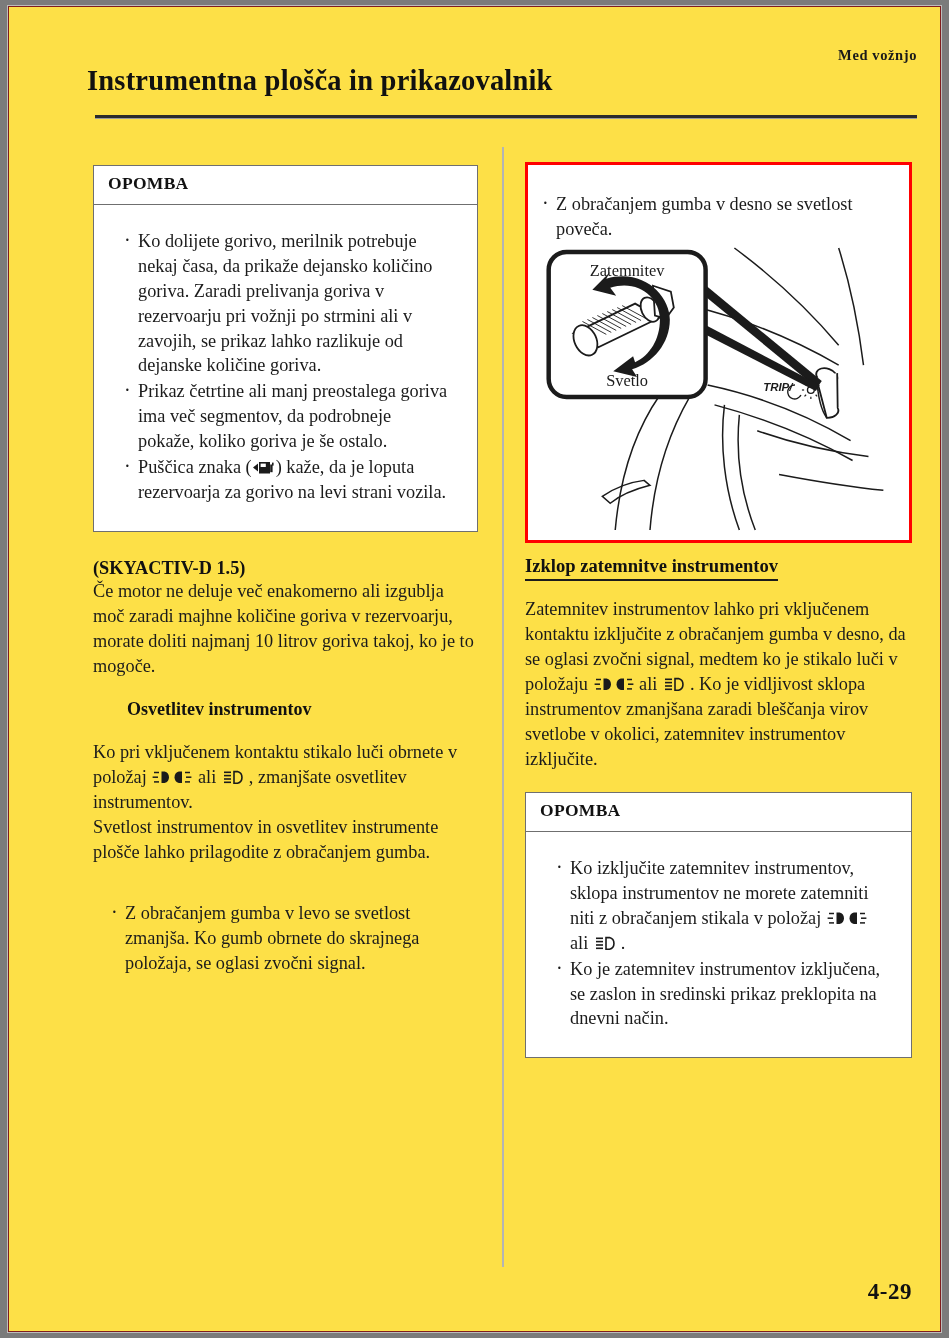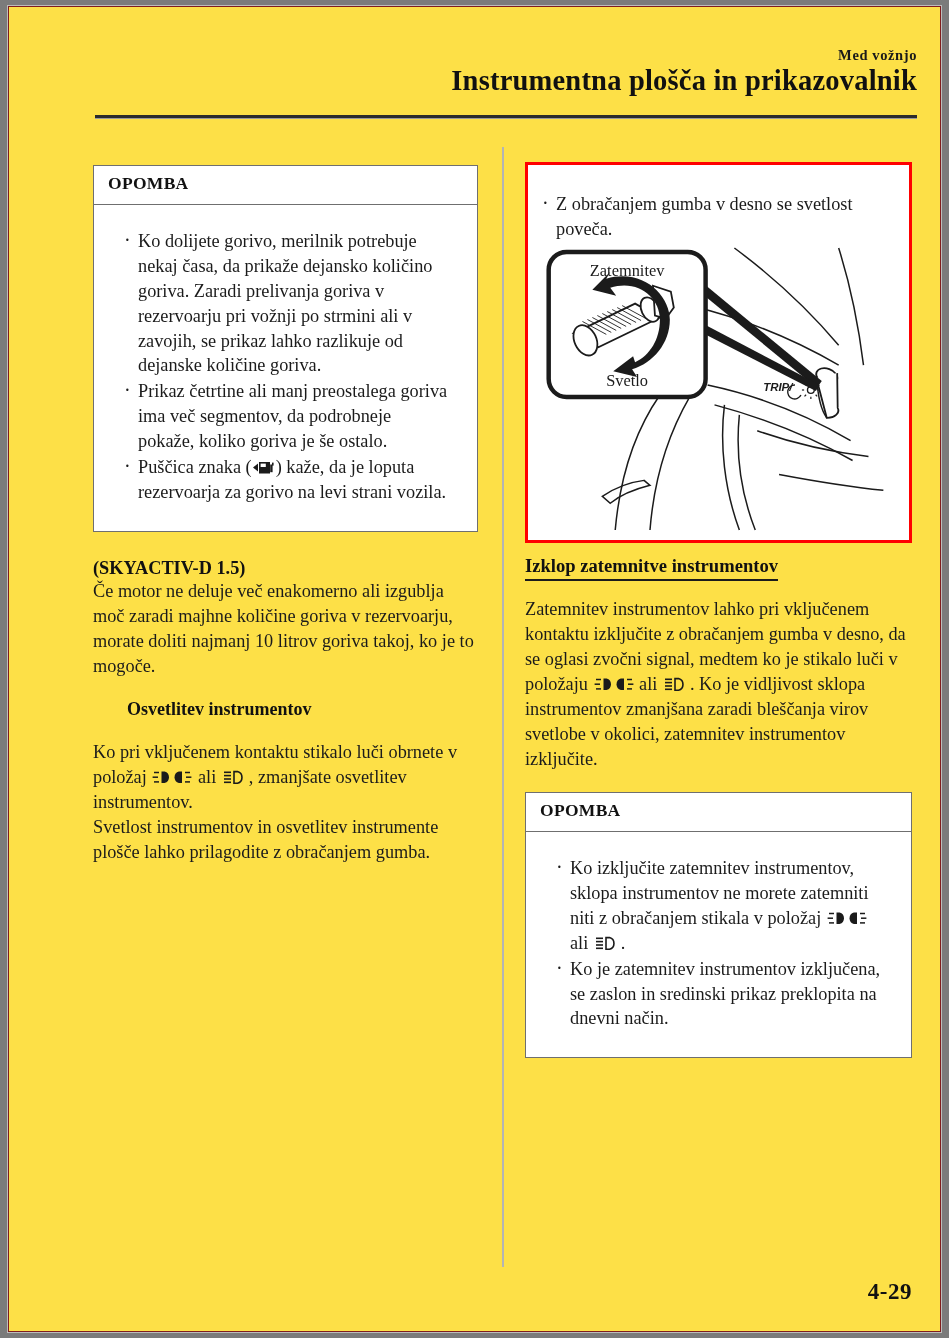--- a/index.html
+++ b/index.html
@@ -30,21 +30,21 @@
   .eyebrow {
     text-align: right;
     font-family: "Liberation Serif", serif;
     font-weight: bold;
     font-size: 14.5px;
     letter-spacing: 0.6px;
     color: #1a1a1a;
     margin-bottom: 1px;
   }
   .doc-title {
-    text-align: right;
+    text-align: left;
     font-weight: bold;
     font-size: 28.5px;
     letter-spacing: 0.2px;
     color: #111;
     line-height: 1.15;
   }
   .header-rule {
     position: absolute;
     left: 86px; top: 108px;
     width: 822px; height: 4px;
@@ -248,20 +248,23 @@
               <path d="M2 9 L9 9"></path>
               <path d="M2 12.3 L9 12.3"></path>
             </g>
             <path d="M12 1.6 L15.5 1.6 A6 6 0 0 1 15.5 13.2 L12 13.2 Z" fill="none" stroke="#1b1b1b" stroke-width="1.6"></path>
           </svg></span><span>, zmanjšate osvetlitev instrumentov.</span></p>
 
     <p class="para">Svetlost instrumentov in osvetlitev instrumente plošče lahko prilagodite z obračanjem gumba.</p>
 
     <div class="sp-20"></div>
 
+    <ul class="bullets">
+      <li>Z obračanjem gumba v levo se svetlost zmanjša. Ko gumb obrnete do skrajnega položaja, se oglasi zvočni signal.</li>
+    </ul>
   </div>
 
   <div class="col-right">
 
     <div class="figure">
       <div class="figure-caption">Z obračanjem gumba v desno se svetlost poveča.</div>
       <div class="figure-art">
         <svg viewBox="0 0 360 290" preserveAspectRatio="xMidYMid meet">
 
           <g fill="none" stroke="#1b1b1b" stroke-width="1.5">

